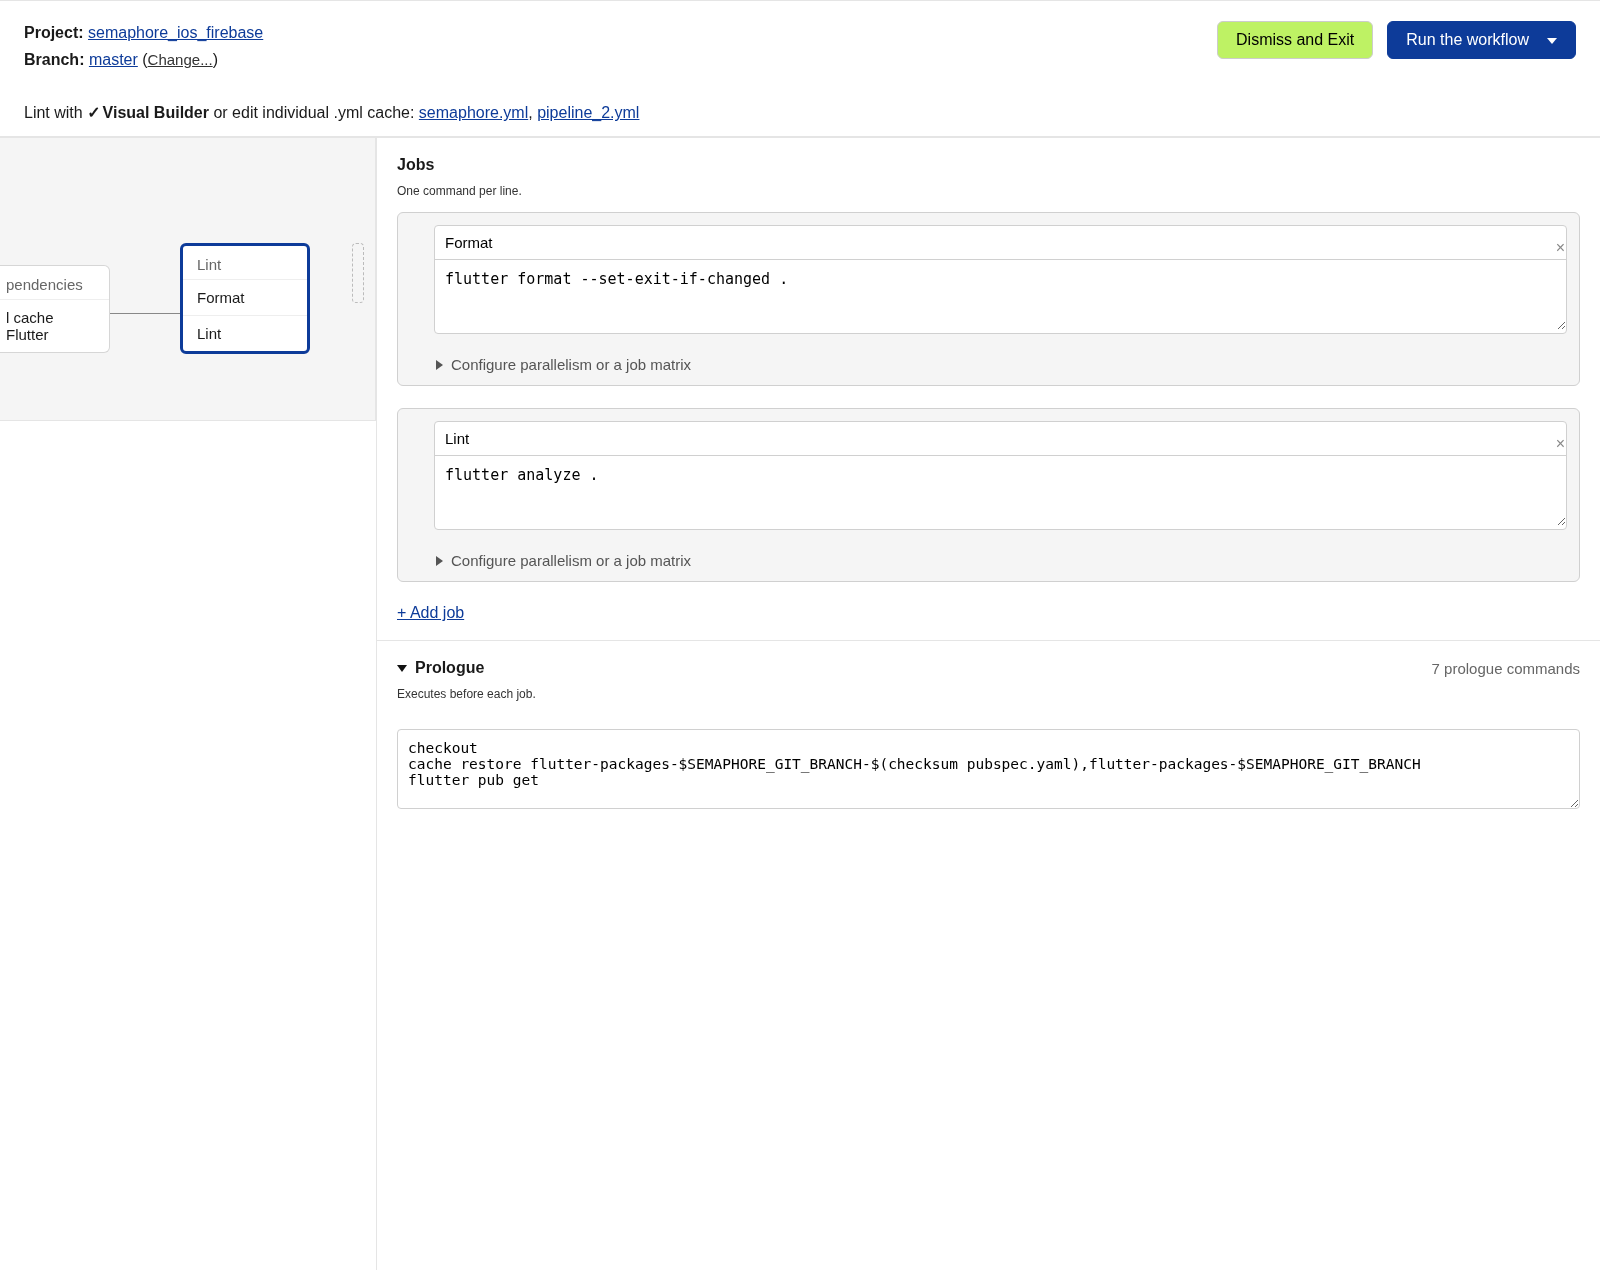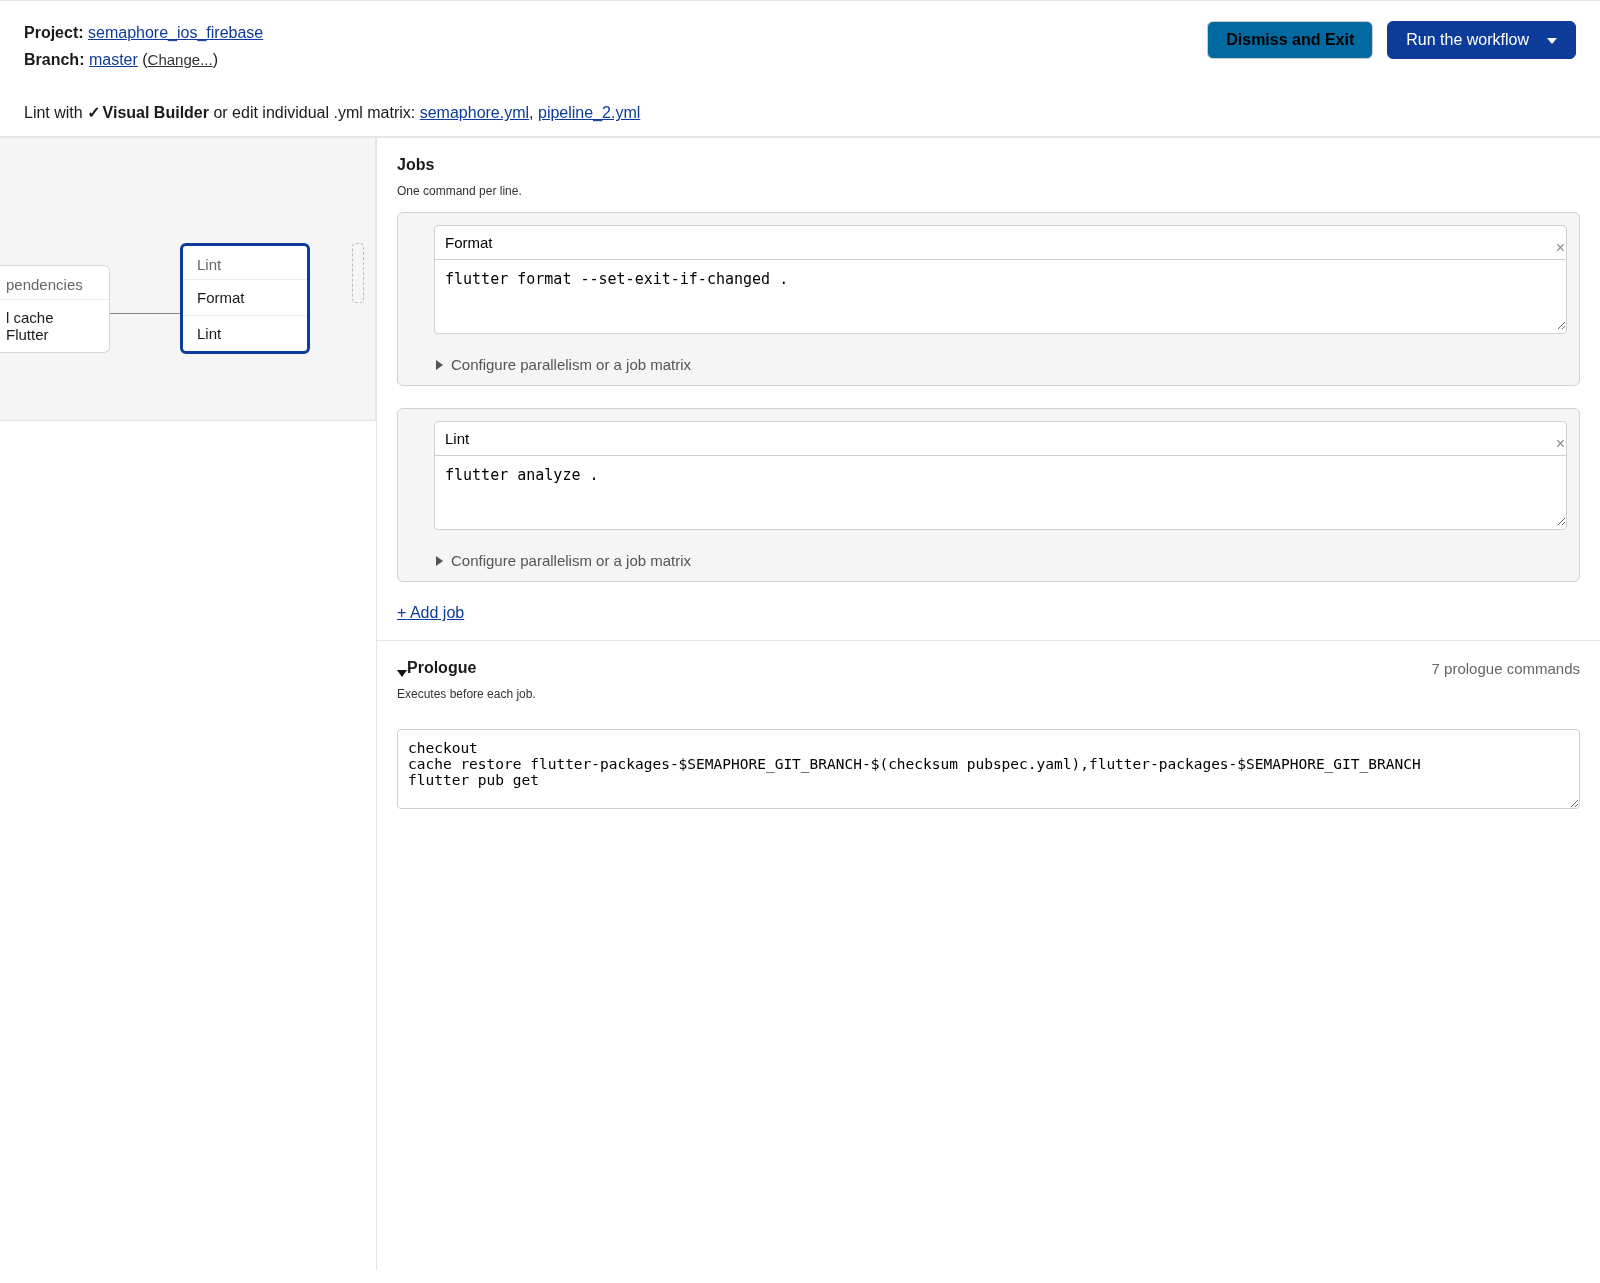--- a/index.html
+++ b/index.html
@@ -29,23 +29,22 @@
   .link { color: #0d3b99; text-decoration: underline; cursor: pointer; }
   .link-blue { color: #0d3b99; text-decoration: underline; }
   .change-link { color: #333; text-decoration: underline; font-size: 15px; cursor: pointer; }
   .header-actions { display: flex; gap: 14px; margin-top: 2px; }
   .btn {
     padding: 9px 18px;
     border-radius: 6px;
     font-size: 16px;
     cursor: pointer;
     border: 1px solid #ccc;
-    background: #0369a1;
+    background: #bef264;
     white-space: nowrap;
-    font-weight: bold;
   }
   .btn-primary {
     background: #0d3b99;
     color: #fff;
     border-color: #0d3b99;
     font-weight: 500;
     display: flex;
     align-items: center;
     gap: 18px;
   }
@@ -182,21 +181,21 @@
     border-left: 7px solid #555;
   }
   .tri-down {
     width: 0; height: 0;
     border-left: 5px solid transparent;
     border-right: 5px solid transparent;
     border-top: 7px solid #111;
   }
   .add-job { color: #0d3b99; text-decoration: underline; font-size: 16px; cursor: pointer; }
 
-  .collapsible-header { display: flex; align-items: flex-end; }
+  .collapsible-header { display: flex; align-items: center; gap: 8px; }
   .prologue-count { color: #666; font-size: 15px; margin-left: auto; }
   .prologue-textarea {
     width: 100%;
     border: 1px solid #d0d0d0;
     border-radius: 4px;
     padding: 10px;
     font-size: 14.5px;
     min-height: 80px;
     margin-top: 14px;
     resize: vertical;
@@ -225,21 +224,21 @@
       <button class="btn">Dismiss and Exit</button>
       <button class="btn btn-primary">
         <span>Run the workflow</span>
         <span class="caret-down"></span>
       </button>
     </div>
   </div>
   <div class="editbar">
     <span>Lint with</span>
     <span class="check-icon"></span><strong>Visual Builder</strong>
-    <span>or edit individual .yml matrix:</span>
+    <span>or edit individual .yml cache:</span>
     <a class="link-blue">semaphore.yml</a>,
     <a class="link-blue">pipeline_2.yml</a>
   </div>
 </div>
 
 <div class="body">
 
   <div class="canvas">
     <div class="card card-truncated-left" style="left:-8px; top:127px; width:118px;">
       <div class="card-header">pendencies</div>

